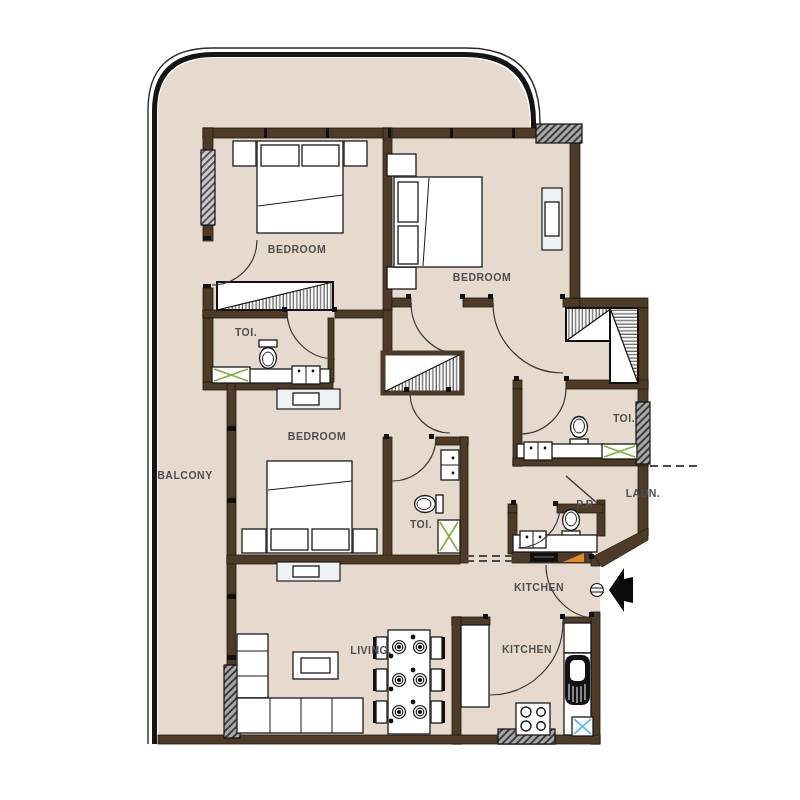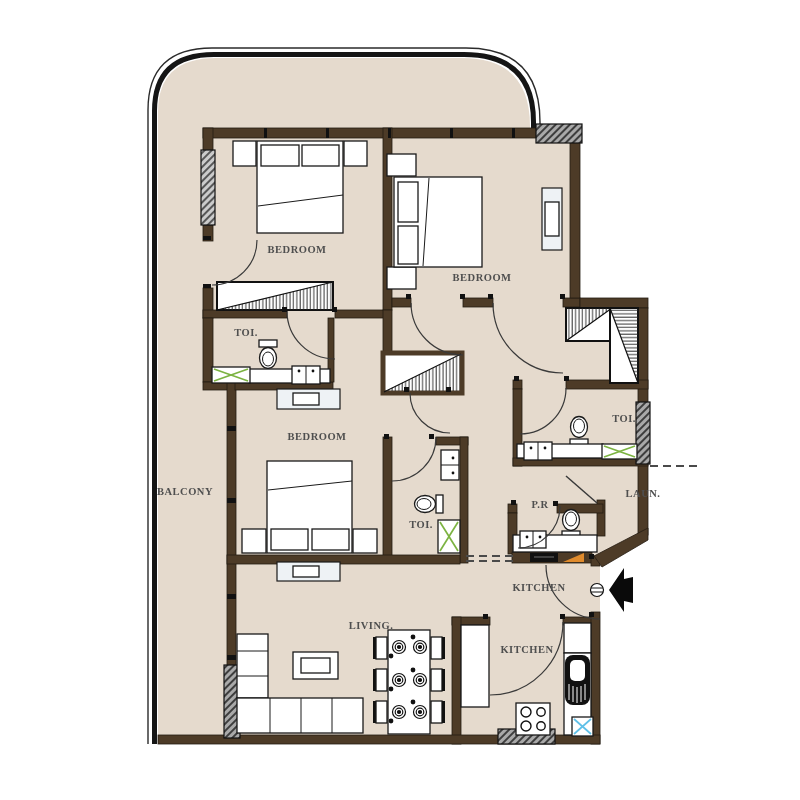--- a/index.html
+++ b/index.html
@@ -2,21 +2,21 @@
 <html style="--floor: #e5dacd; --wall: #4d3b27; --outline: #1a1a1a; --label: #4f4f4f; --shower-x: #7cb342; --drain-x: #5fc0e8; --cabinet-accent: #e08b2d; --console: #eef2f5;"><head>
 <meta charset="utf-8">
 <style>
   html,body{margin:0;padding:0;background:#ffffff;}
   body{width:800px;height:800px;font-family:"Liberation Sans",sans-serif;}
   .plan{position:relative;width:800px;height:800px;background:#fff;overflow:hidden;}
   .plan svg{position:absolute;left:0;top:0;}
   .room-label{
     position:absolute;transform:translate(-50%,-50%);
     font-size:10.5px;font-weight:bold;color:var(--label,#4f4f4f);
-    letter-spacing:.5px;white-space:nowrap;user-select:none;font-family:Liberation Serif, serif;
+    letter-spacing:.5px;white-space:nowrap;user-select:none;
   }
   .wall{fill:var(--wall,#4d3b27);stroke:#241c12;stroke-width:.8;}
   .rail{fill:none;}
   .furn{fill:#ffffff;stroke:#1a1a1a;stroke-width:1.3;}
   .thin{stroke:#1a1a1a;stroke-width:1;fill:none;}
   .console{fill:var(--console,#eef2f5);stroke:#1a1a1a;stroke-width:1.2;}
   .gxline{stroke:var(--shower-x,#7cb342);stroke-width:1.7;}
   .bxline{stroke:var(--drain-x,#5fc0e8);stroke-width:1.7;}
   .arc{fill:none;stroke:#3a3a3a;stroke-width:1.2;}
   .hinge{fill:#111111;}
@@ -383,19 +383,19 @@
     </g>
   </g>
 </svg>
 
   <div class="room-label" style="left:297px;top:249px">BEDROOM</div>
   <div class="room-label" style="left:482px;top:277px">BEDROOM</div>
   <div class="room-label" style="left:317px;top:436px">BEDROOM</div>
   <div class="room-label" style="left:246px;top:332px">TOI.</div>
   <div class="room-label" style="left:421px;top:524px">TOI.</div>
   <div class="room-label" style="left:624px;top:418px">TOI.</div>
-  <div class="room-label" style="left:185px;top:491px">BALCONY</div>
-  <div class="room-label" style="left:371px;top:625px">LIVING.</div>
+  <div class="room-label" style="left:185px;top:475px">BALCONY</div>
+  <div class="room-label" style="left:371px;top:650px">LIVING.</div>
   <div class="room-label" style="left:539px;top:587px">KITCHEN</div>
   <div class="room-label" style="left:527px;top:649px">KITCHEN</div>
   <div class="room-label" style="left:643px;top:493px">LAUN.</div>
-  <div class="room-label" style="left:540px;top:504px">P.R</div>
+  <div class="room-label" style="left:585px;top:504px">P.R</div>
 </div>
 
 </body></html>

